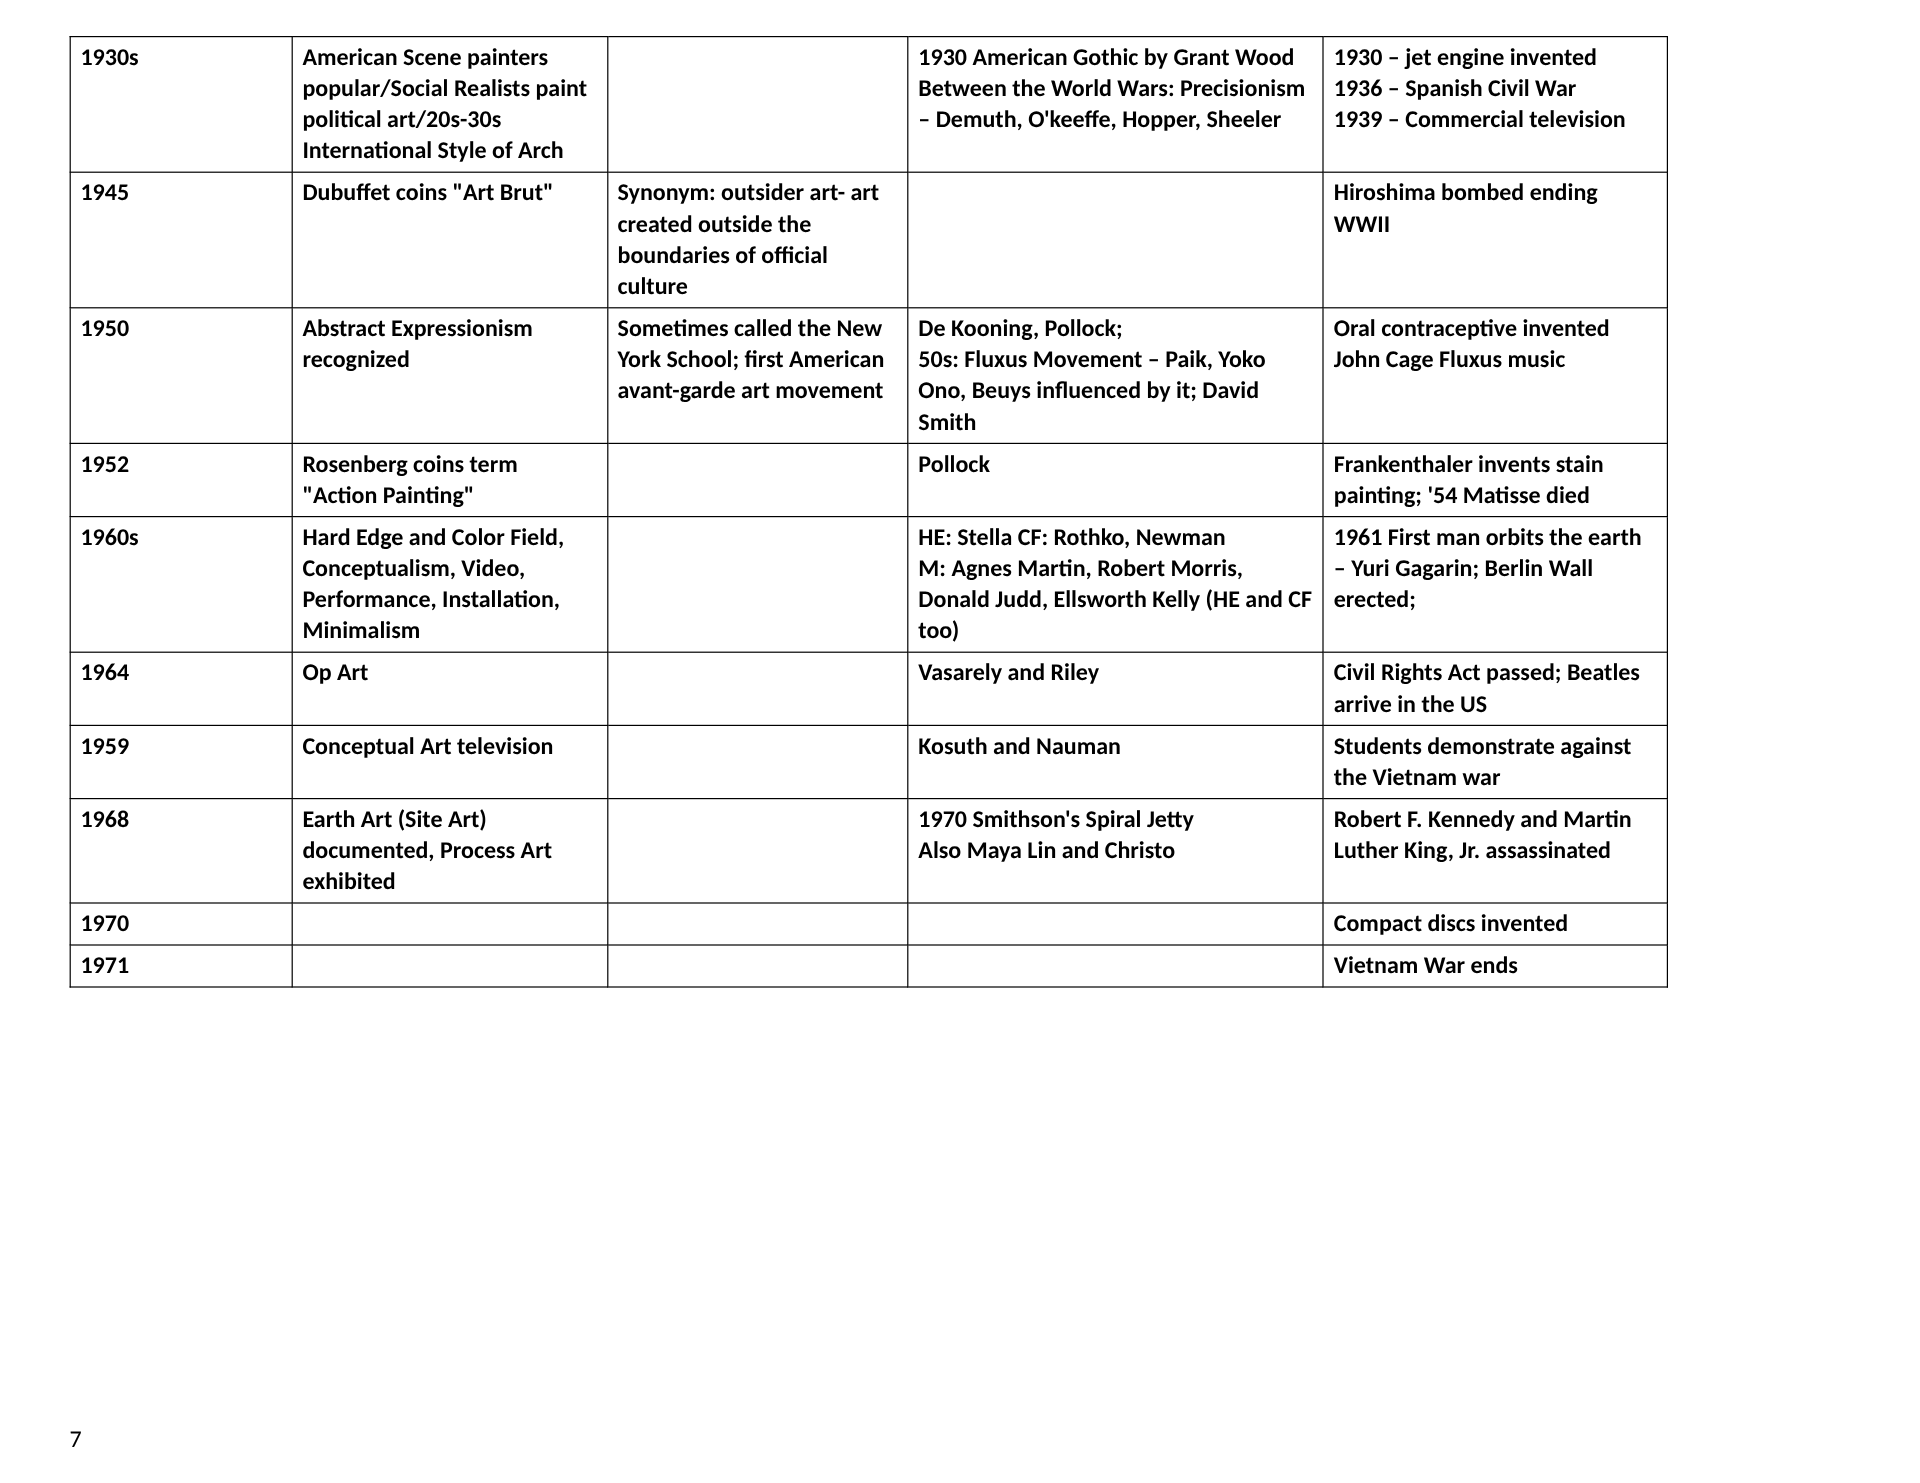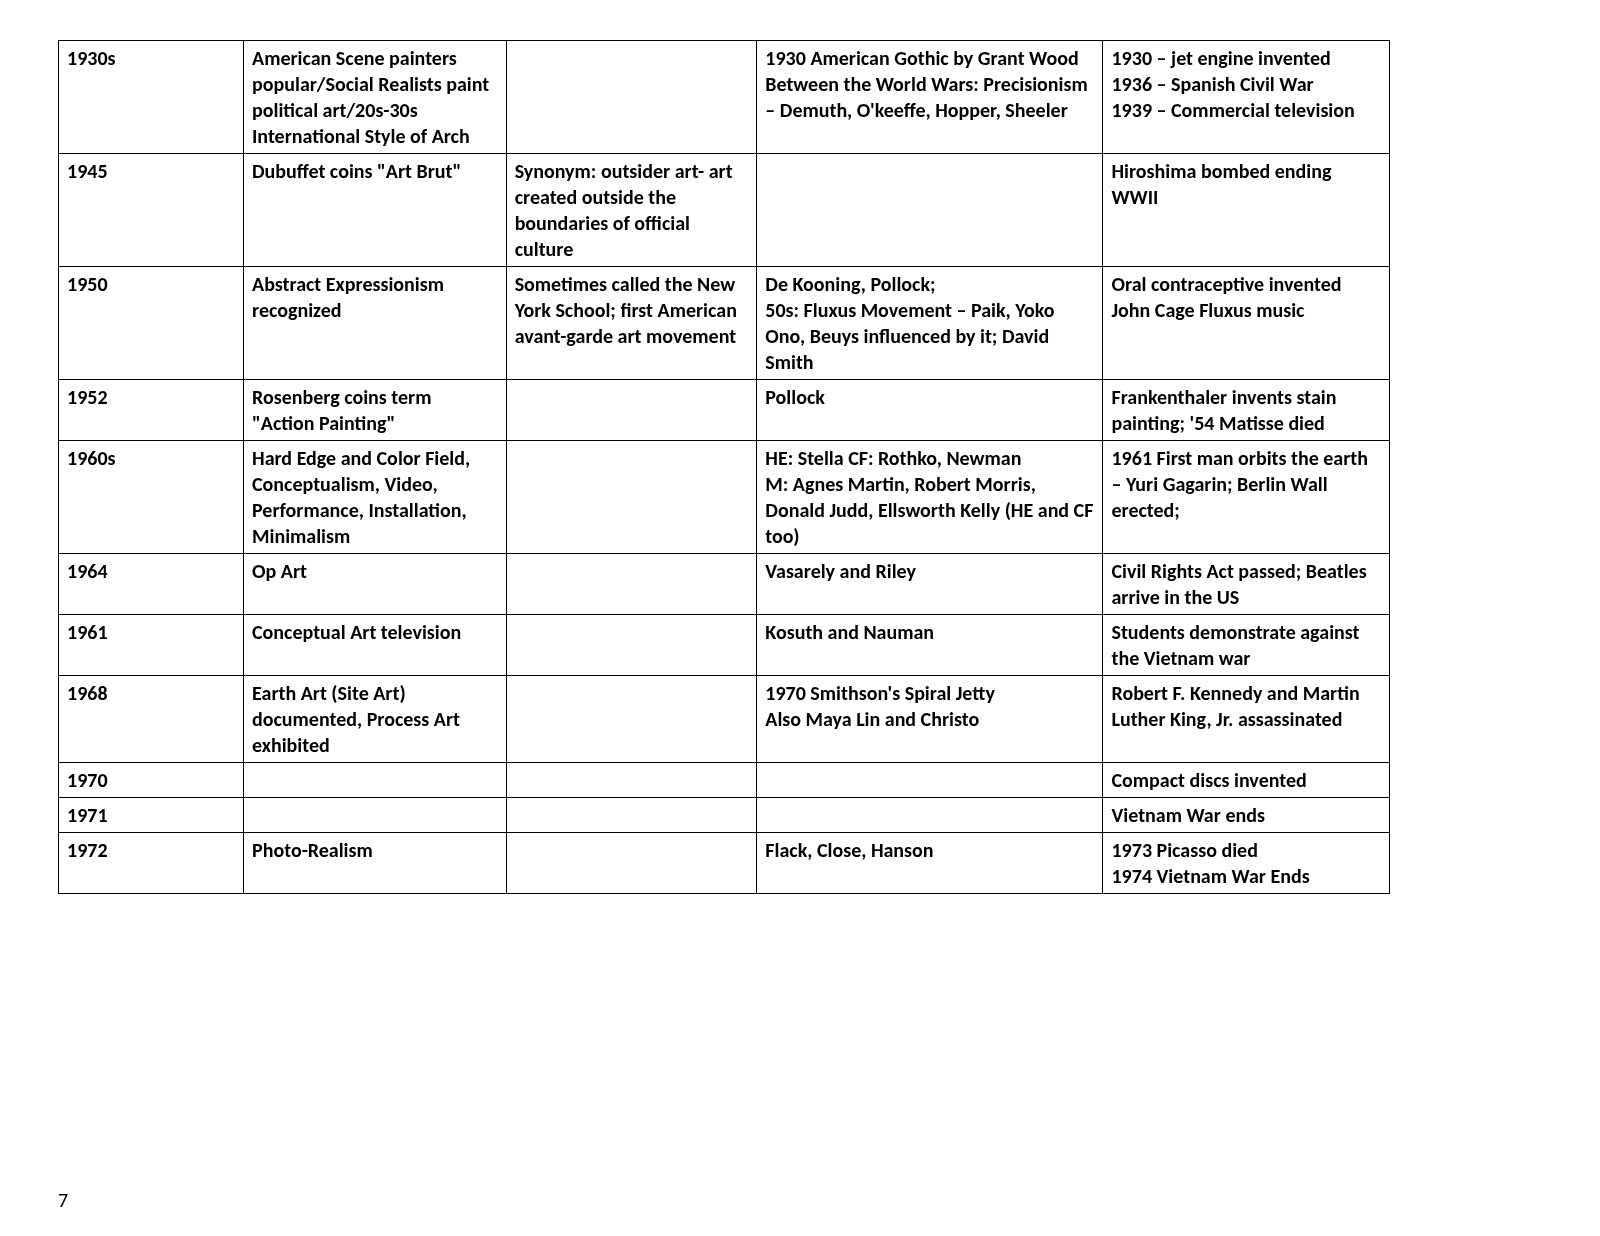--- a/index.html
+++ b/index.html
@@ -7,21 +7,21 @@
     padding: 0;
     background: #fff;
     font-family: "Segoe UI", "Calibri", "Arial", sans-serif;
     font-weight: 600;
     color: #000;
   }
   .page {
     width: 1448px;
     height: 1236px;
     box-sizing: border-box;
-    padding: 40px 58px 0 58px;
+    padding: 30px 58px 0 58px;
     position: relative;
   }
   table {
     border-collapse: collapse;
     width: 100%;
     table-layout: fixed;
   }
   col.c0 { width: 155px; }
   col.c1 { width: 220px; }
   col.c2 { width: 210px; }
@@ -162,21 +162,21 @@
           </td>
           <td>
             <span class="line">Vasarely and Riley</span>
           </td>
           <td>
             <span class="line">Civil Rights Act passed; Beatles arrive in the US</span>
           </td>
         </tr>
         <tr>
           <td>
-            <span class="line">1961</span>
+            <span class="line">1959</span>
           </td>
           <td>
             <span class="line">Conceptual Art television</span>
           </td>
           <td>
             <span class="line"></span>
           </td>
           <td>
             <span class="line">Kosuth and Nauman</span>
           </td>
@@ -227,36 +227,18 @@
             <span class="line"></span>
           </td>
           <td>
             <span class="line"></span>
           </td>
           <td>
             <span class="line"></span>
           </td>
           <td>
             <span class="line">Vietnam War ends</span>
-          </td>
-        </tr>
-        <tr>
-          <td>
-            <span class="line">1972</span>
-          </td>
-          <td>
-            <span class="line">Photo-Realism</span>
-          </td>
-          <td>
-            <span class="line"></span>
-          </td>
-          <td>
-            <span class="line">Flack, Close, Hanson</span>
-          </td>
-          <td>
-            <span class="line">1973 Picasso died</span>
-            <span class="line">1974 Vietnam War Ends</span>
           </td>
         </tr>
       </tbody>
   </table>
   <div class="pagenum">7</div>
 </div>
 
 </body></html>

